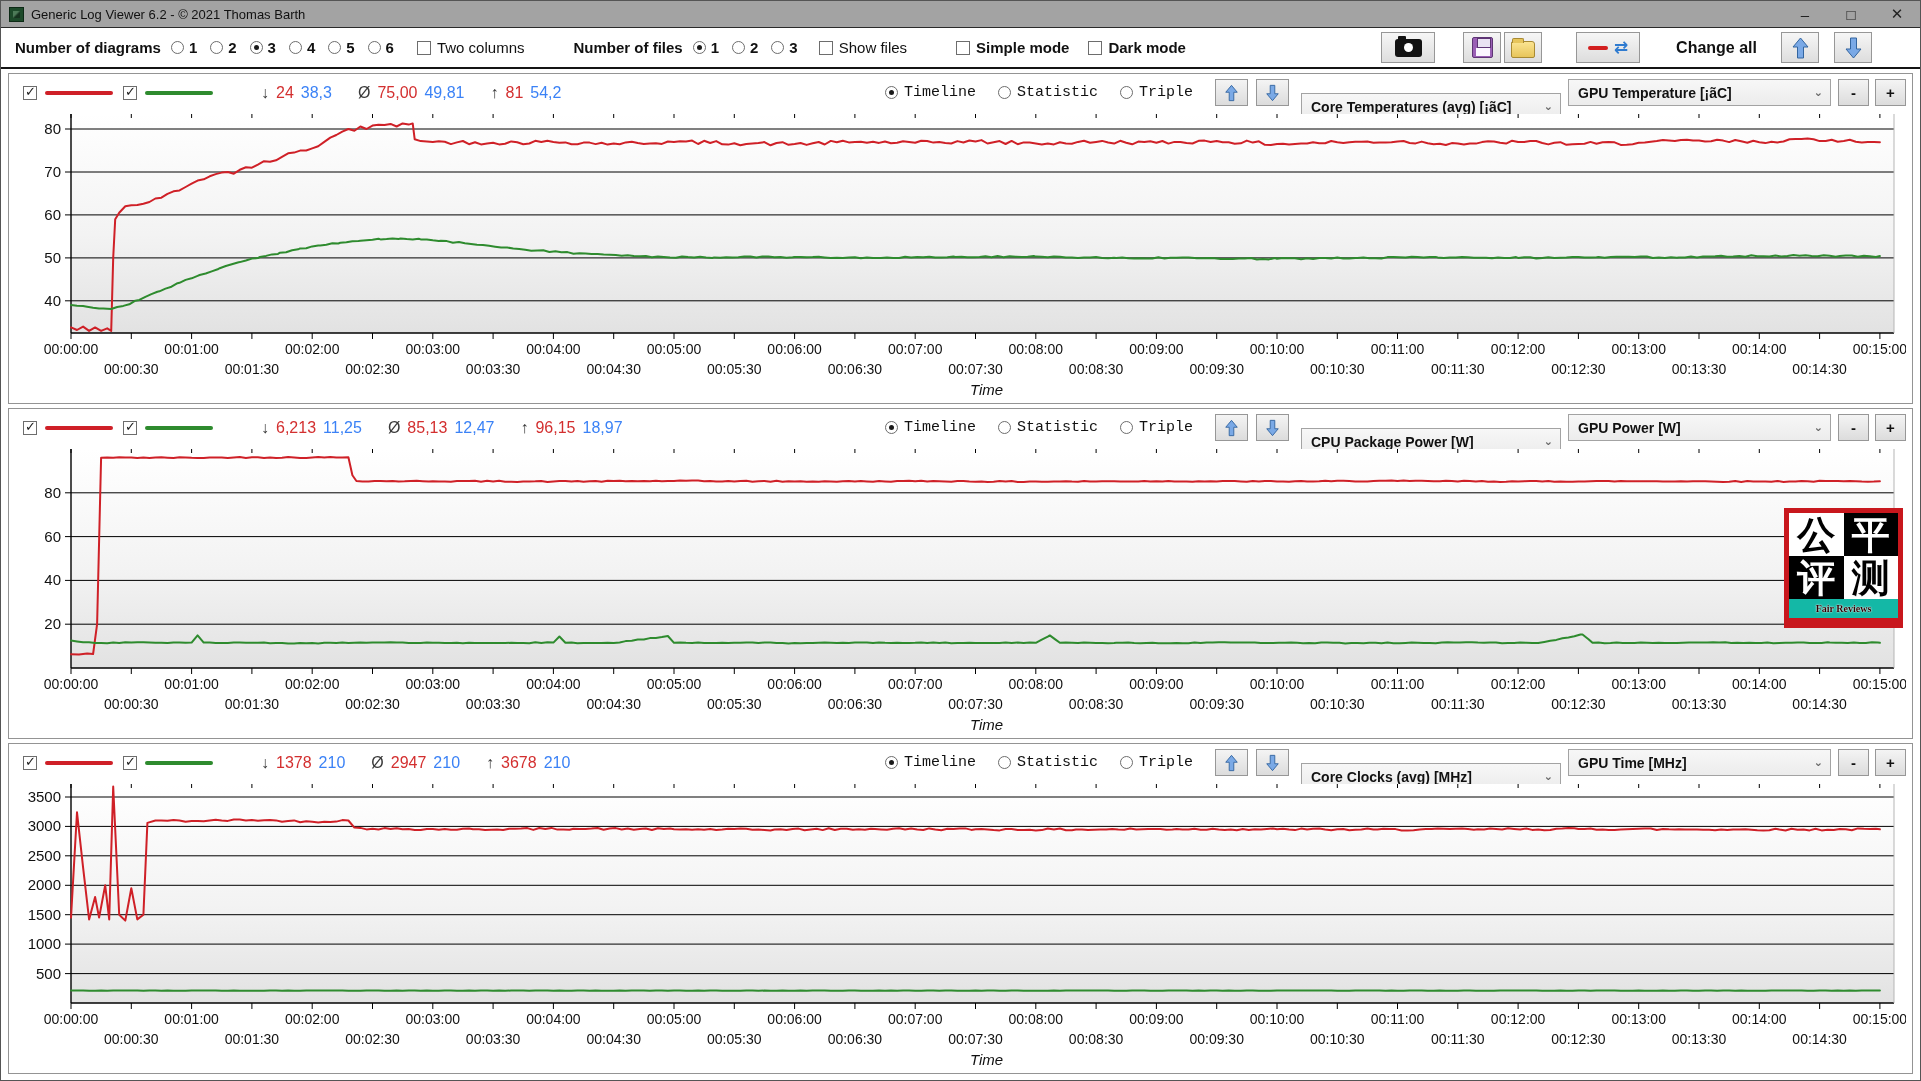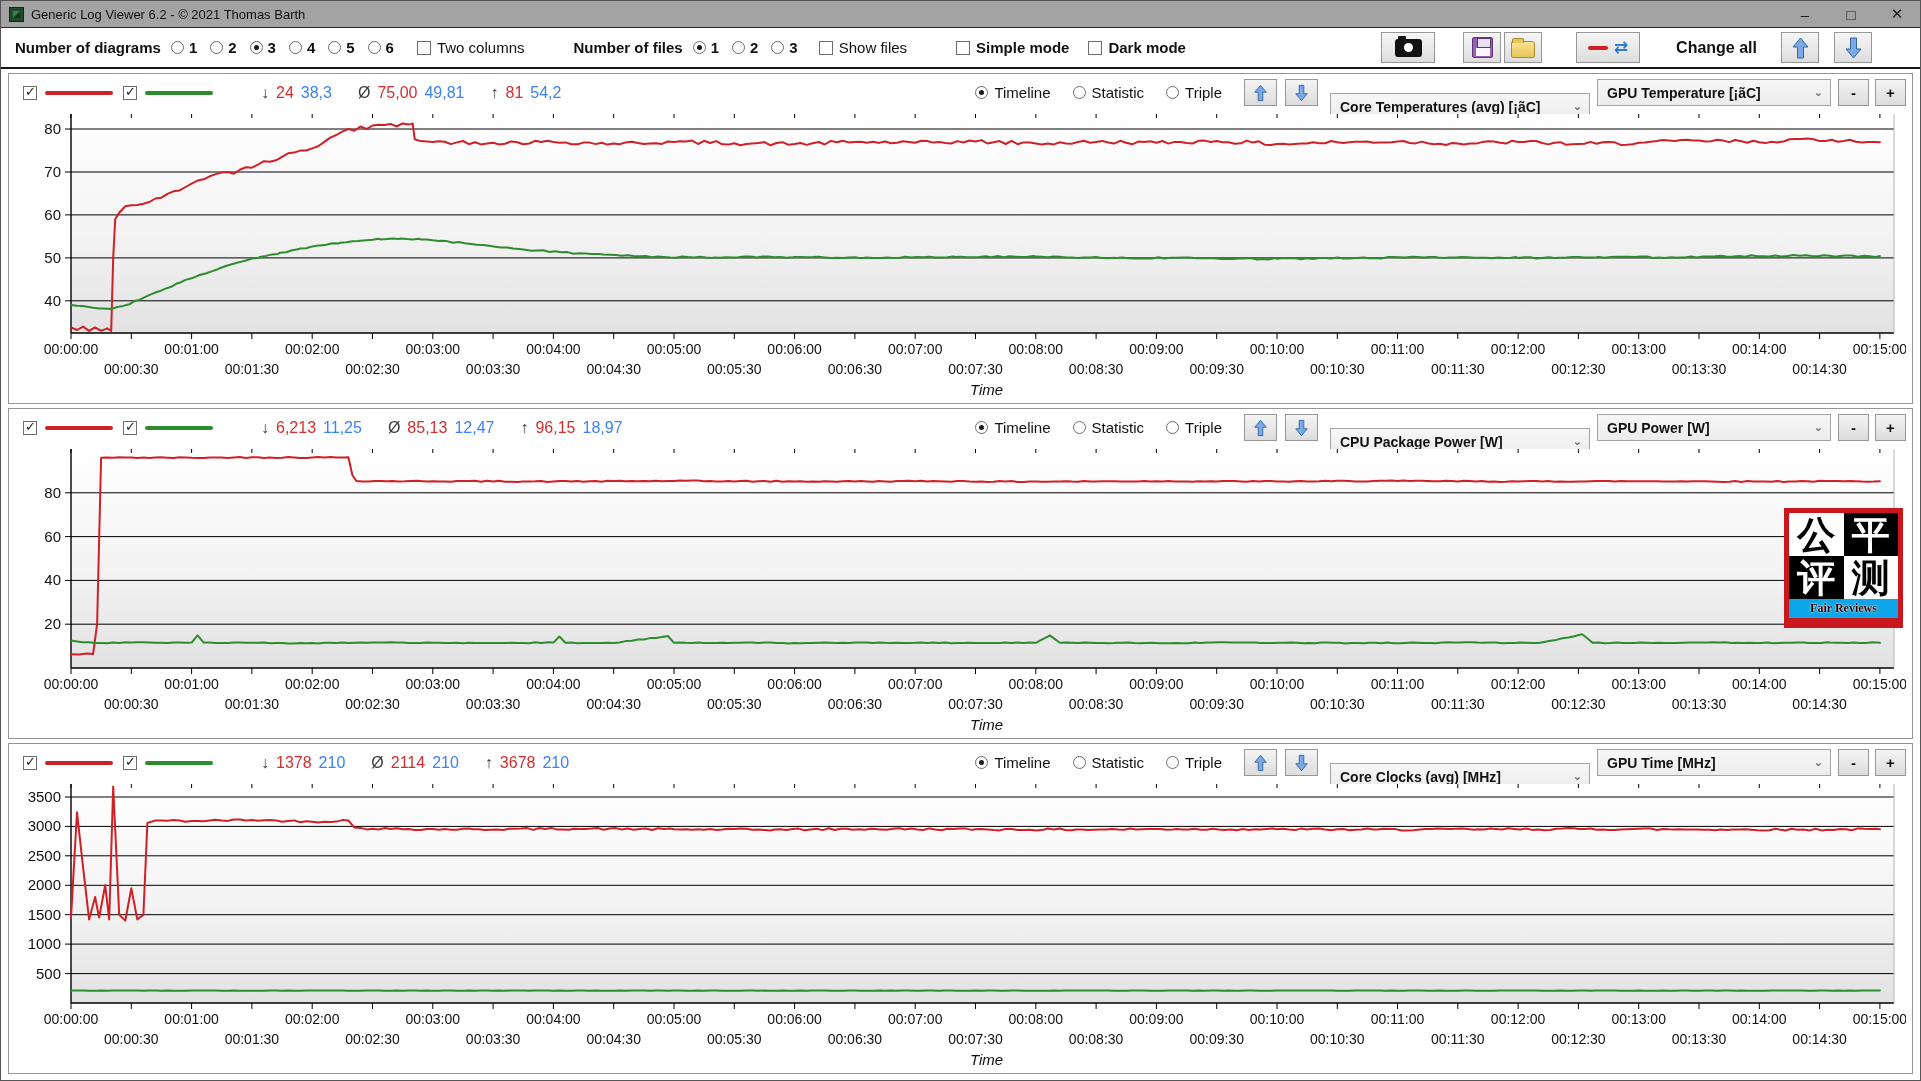--- a/index.html
+++ b/index.html
@@ -52,41 +52,41 @@
   .swatch.red { background:#cf2027; }
   .swatch.green { background:#2e8b2e; }
   .phead .cbx { margin-left:10px; }
   .phead .cbx:first-child { margin-left:8px; }
   .stats { display:flex; align-items:center; font-size:16px; margin-left:48px; white-space:nowrap; }
   .stats .sym { color:#3a3a3a; margin:0 7px 0 26px; font-size:16px; }
   .stats .sym:first-child { margin-left:0; }
   .stats .vr { color:#d32f2f; margin-right:7px; }
   .stats .vg { color:#3b82f6; }
   .viewgroup { display:flex; align-items:center; margin-left:auto; }
-  .viewgroup .opt { margin-right:22px; }
+  .viewgroup .opt { margin-right:22px;font-family:Liberation Mono, monospace; }
   .viewgroup .opt-txt { font-size:15px; }
   .pbtn { width:33px; height:27px; background:linear-gradient(#f4f4f4,#dcdcdc); border:1px solid #979797; display:flex; align-items:center; justify-content:center; margin-right:8px; flex:0 0 auto; }
   .dd { height:27px; background:linear-gradient(#f7f7f7,#ececec); border:1px solid #a3a3a3; display:flex; align-items:center; padding:0 7px 0 9px; font-weight:bold; font-size:14px; margin-right:7px; flex:0 0 auto; white-space:nowrap; overflow:hidden; }
   .dd .chev { margin-left:auto; color:#666; font-size:11px; padding-left:6px; }
   .dd1 { width:260px;margin-top:28px; }
-  .dd2 { width:234px; }
+  .dd2 { width:263px; }
   .szbtn { width:31px; height:27px; font-size:15px; font-weight:bold; background:linear-gradient(#f4f4f4,#dcdcdc); border:1px solid #979797; display:flex; align-items:center; justify-content:center; margin-right:6px; flex:0 0 auto; }
   .szbtn:last-child { margin-right:0; }
 
   .chart-box { flex:1 1 auto; min-height:0; position:relative; }
   .chart-box svg { display:block; }
   .time-label { flex:0 0 auto; height:21px; text-align:center; font-style:italic; font-size:15px; padding-left:52px; }
 
   
   .logo { position:absolute; right:9px; top:99px; width:119px; height:120px; background:#c8171d; border:5px solid #c8171d; z-index:5; }
   .logo-grid { display:grid; grid-template-columns:1fr 1fr; grid-template-rows:1fr 1fr; width:100%; height:86px; }
   .lq { display:flex; align-items:center; justify-content:center; font-size:38px; font-weight:bold; line-height:1; font-family:"DejaVu Sans","Liberation Sans",sans-serif; }
   .lq.wb { background:#fff; color:#000; }
   .lq.bw { background:#000; color:#fff; }
-  .logo-caption { height:19px; display:flex; align-items:center; justify-content:center; font-family:"Liberation Serif","DejaVu Serif",serif; font-weight:bold; font-size:12px; color:#2b0000; text-shadow:0 0 2px #fff, 0 0 1px #fff; background:#0ea5e9; }
+  .logo-caption { height:19px; display:flex; align-items:center; justify-content:center; font-family:"Liberation Serif","DejaVu Serif",serif; font-weight:bold; font-size:10px; color:#2b0000; text-shadow:0 0 2px #fff, 0 0 1px #fff; background:#14b8a6; }
 </style>
 </head>
 <body>
 
 <div class="app">
 
   <div class="titlebar">
     <span class="app-icon"></span>
     <span class="title-text">Generic Log Viewer 6.2 - © 2021 Thomas Barth</span>
     <div class="win-controls">
@@ -560,21 +560,21 @@
       <div class="phead">
         <span class="cbx checked"></span>
         <span class="swatch red"></span>
         <span class="cbx checked"></span>
         <span class="swatch green"></span>
         <span class="stats">
           <span class="sym">↓</span>
           <span class="vr">1378</span>
           <span class="vg">210</span>
           <span class="sym">Ø</span>
-          <span class="vr">2114</span>
+          <span class="vr">2947</span>
           <span class="vg">210</span>
           <span class="sym">↑</span>
           <span class="vr">3678</span>
           <span class="vg">210</span>
         </span>
         <span class="viewgroup">
           <span class="opt">
               <span class="radio sel"></span>
               <span class="opt-txt">Timeline</span>
             </span>

